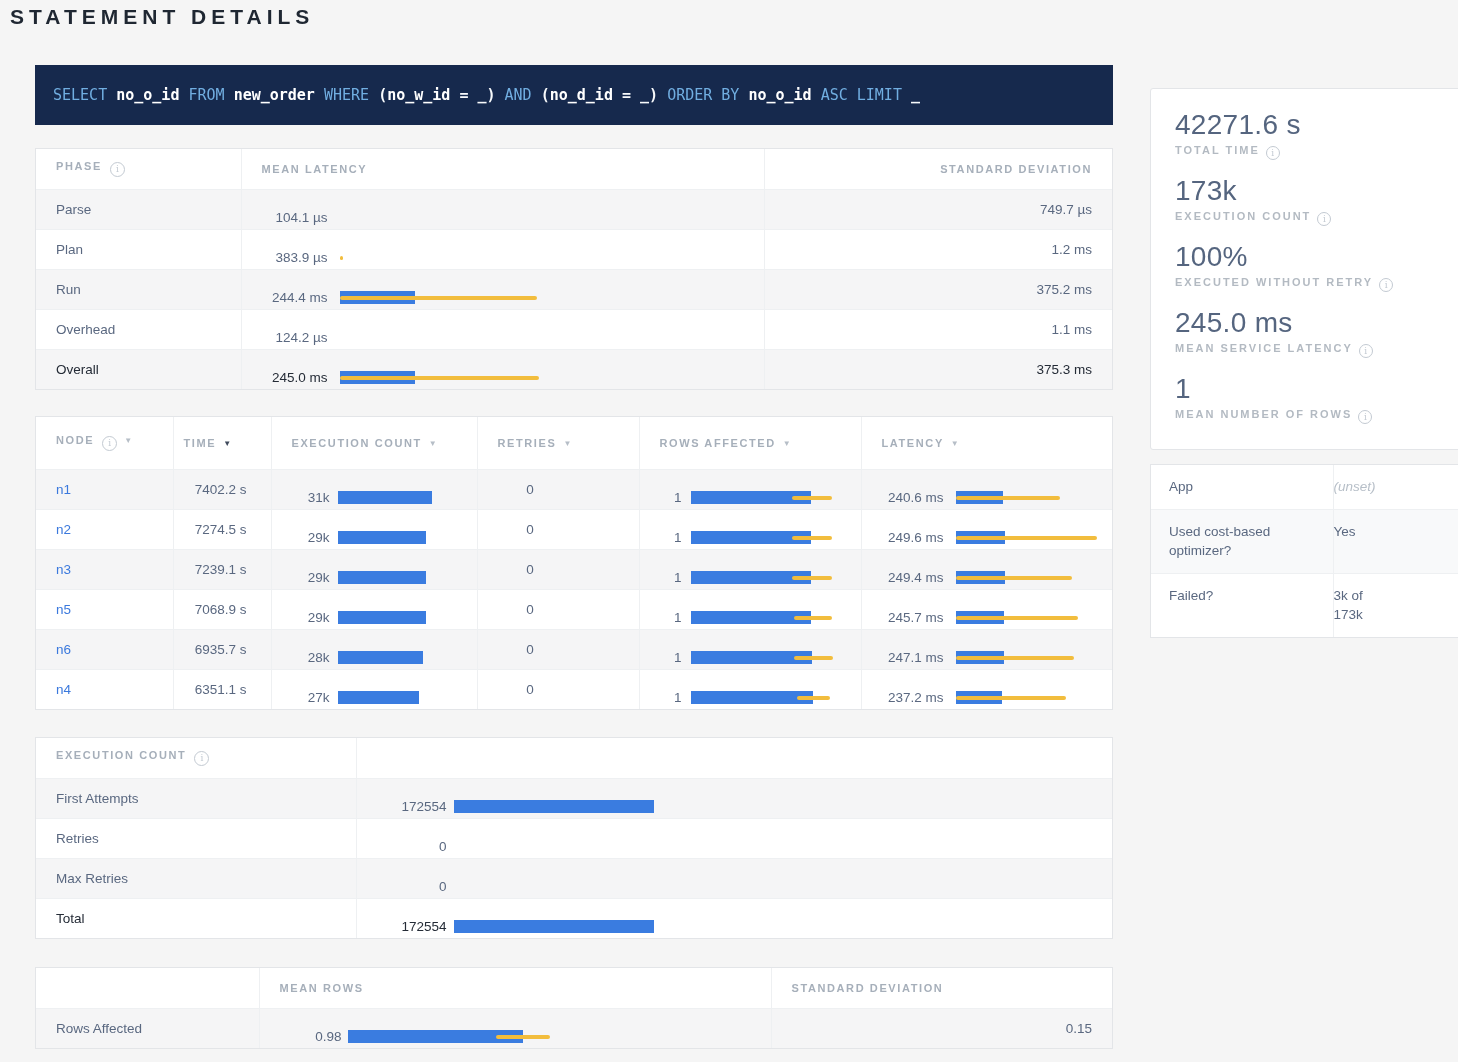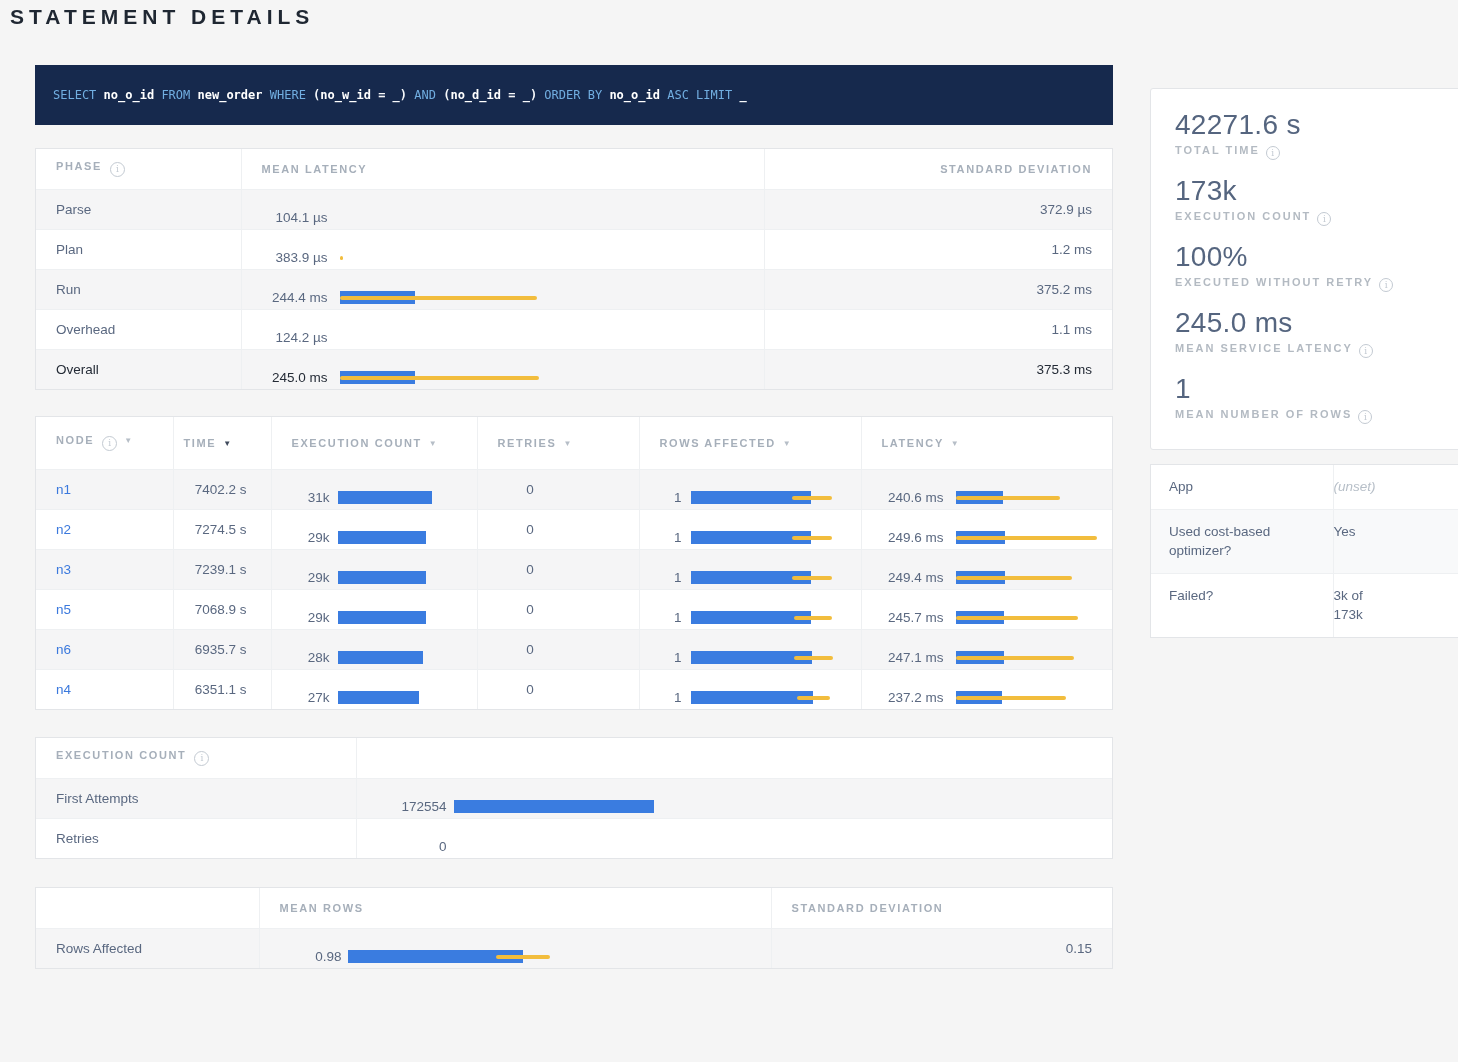--- a/index.html
+++ b/index.html
@@ -31,21 +31,21 @@
   }
   .left-col{position:absolute;left:35px;top:65px;width:1078px;}
   .right-col{position:absolute;left:1150px;top:64px;width:314px;margin-top:24px;}
 
   
   .sql-box{
     height:60px;background:var(--sql_bg);
     display:flex;align-items:center;
     padding-left:18px;margin-bottom:23px;
     font-family:"DejaVu Sans Mono", monospace;
-    font-size:12px;white-space:pre;
+    font-size:15px;white-space:pre;
   }
   .tok-kw{color:var(--sql_keyword);}
   .tok-id{color:#ffffff;font-weight:bold;}
   .tok-pl{color:#f7f9fb;font-weight:bold;}
 
   
   .card{background:#fff;border:1px solid var(--card-border);}
   .mb26{margin-bottom:26px;}
   .mb27{margin-bottom:27px;}
   .mb28{margin-bottom:28px;}
@@ -150,21 +150,21 @@
       </thead>
       <tbody>
         <tr class="stripe">
           <td class="pl20"><span>Parse</span></td>
           <td class="bl">
               <div class="valbar">
                 <span class="num w-phase-num">104.1 µs</span>
                 <span class="bar bar-phase"></span>
               </div>
             </td>
-          <td class="bl tr pr20"><span>372.9 µs</span></td>
+          <td class="bl tr pr20"><span>749.7 µs</span></td>
         </tr>
         <tr>
           <td class="pl20"><span>Plan</span></td>
           <td class="bl">
               <div class="valbar">
                 <span class="num w-phase-num">383.9 µs</span>
                 <span class="bar bar-phase">
                   <i class="yy" style="left: 0px; width: 3px;"></i>
                 </span>
               </div>
@@ -459,20 +459,40 @@
                 </span>
               </div>
             </td>
         </tr>
         <tr>
           <td class="pl20"><span>Retries</span></td>
           <td class="bl">
               <div class="valbar">
                 <span class="num w-exec-num">0</span>
                 <span class="bar bar-exec"></span>
+              </div>
+            </td>
+        </tr>
+        <tr class="stripe">
+          <td class="pl20"><span>Max Retries</span></td>
+          <td class="bl">
+              <div class="valbar">
+                <span class="num w-exec-num">0</span>
+                <span class="bar bar-exec"></span>
+              </div>
+            </td>
+        </tr>
+        <tr>
+          <td class="pl20 bold"><span>Total</span></td>
+          <td class="bl bold">
+              <div class="valbar">
+                <span class="num w-exec-num">172554</span>
+                <span class="bar bar-exec">
+                  <i class="bb" style="width: 200px;"></i>
+                </span>
               </div>
             </td>
         </tr>
       </tbody>
     </table>
   </div>
 
   <div class="card">
     <table>
       <colgroup>

